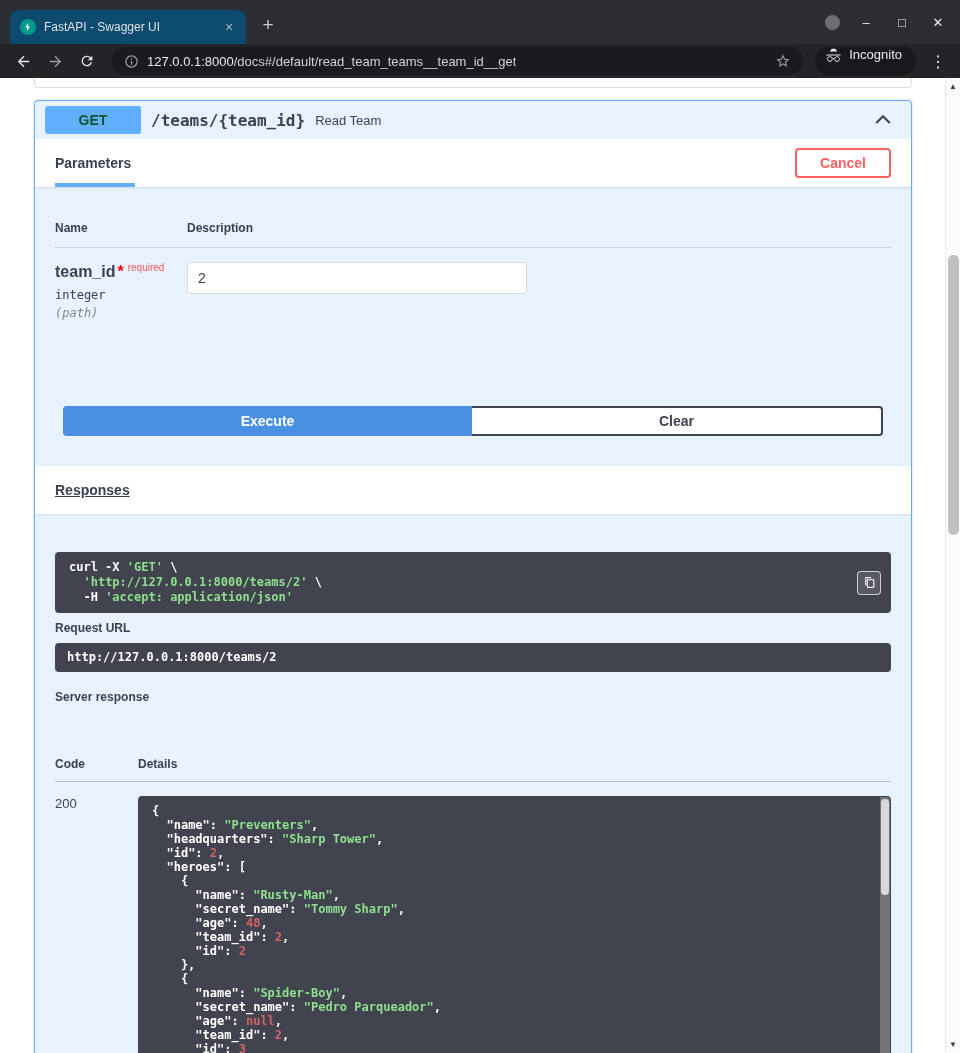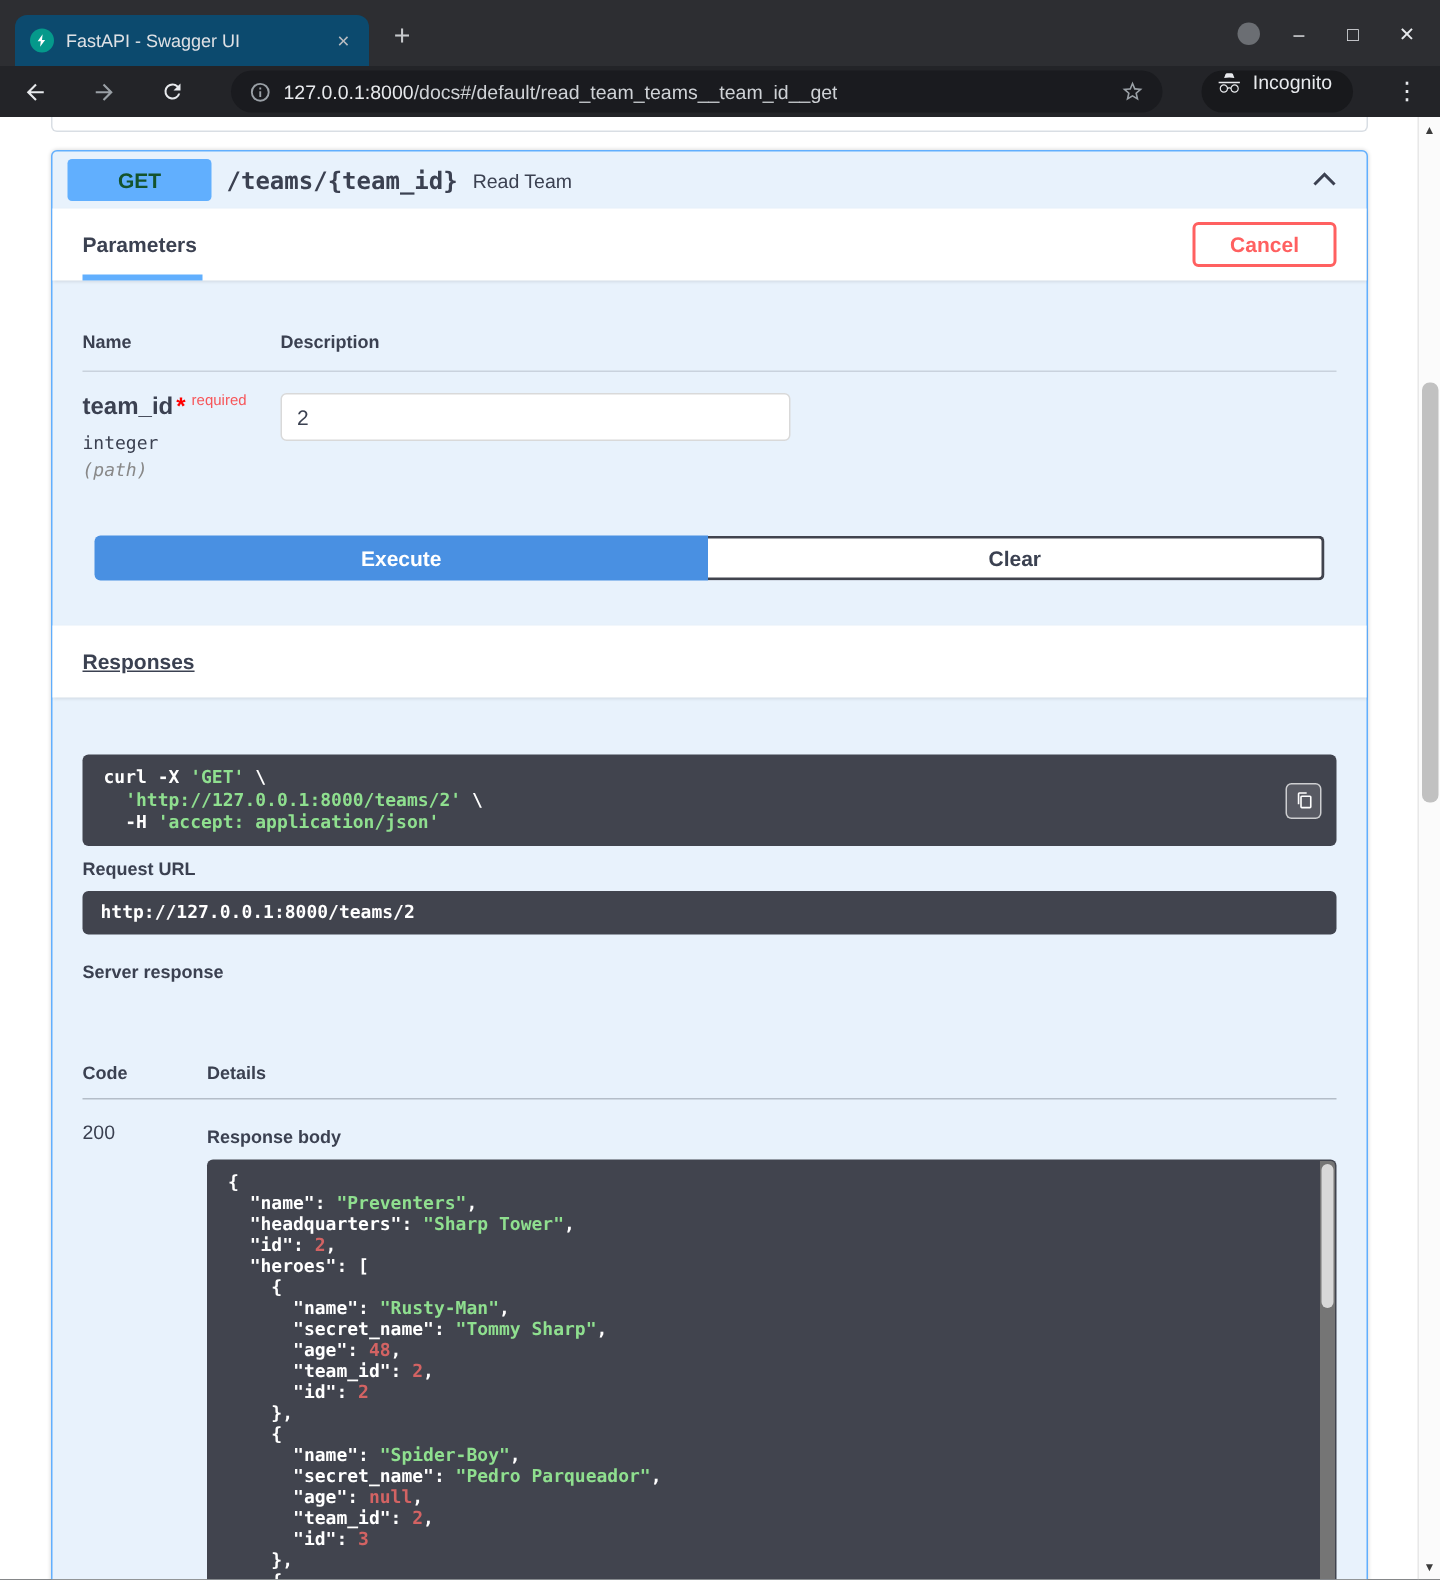--- a/index.html
+++ b/index.html
@@ -12,21 +12,21 @@
   .titlebar { position:absolute; top:0; left:0; width:960px; height:44px; background:#2d2e32; display:flex; align-items:flex-end; }
   .tab { position:relative; margin-left:10px; width:236px; height:34px; background:#0c4a6e; border-radius:8px 8px 0 0; display:flex; align-items:center; padding:0 8px 0 10px; gap:8px; }
   .favicon { width:16px; height:16px; border-radius:50%; background:#05998b; display:flex; align-items:center; justify-content:center; flex:none; }
   .tab-title { color:#dfe1e5; font-size:12px; flex:1; white-space:nowrap; overflow:hidden; }
   .tab-close { color:#b9bcc1; font-size:14px; width:18px; height:18px; line-height:18px; text-align:center; border-radius:50%; cursor:default; }
   .newtab { color:#c8cacd; font-size:19px; width:28px; height:28px; line-height:26px; text-align:center; margin:0 0 4px 8px; }
   .titlebar-right { margin-left:auto; display:flex; align-items:center; height:44px; padding-right:12px; gap:16px; }
   .status-circle { width:15px; height:15px; border-radius:50%; background:#6b6e73; display:inline-block; }
   .win-btn { color:#e8eaed; font-size:13px; width:20px; text-align:center; }
 
-  .navbar { position:absolute; top:44px; left:0; width:960px; height:34px; background:#232428; display:flex; align-items:center; padding:0 10px; gap:20px; }
+  .navbar { position:absolute; top:44px; left:0; width:960px; height:34px; background:#232428; display:flex; align-items:center; padding:0 10px; gap:6px; }
   .nav-btn { width:26px; height:26px; display:flex; align-items:center; justify-content:center; border-radius:50%; color:#e8eaed; }
   .nav-btn.dim { color:#9aa0a6; }
   .omnibox { flex:1; height:28px; background:#1a1b1f; border-radius:14px; display:flex; align-items:center; padding:0 12px; gap:8px; margin:0 6px; }
   .url-text { font-size:13px; color:#e8eaed; white-space:nowrap; overflow:hidden; }
   .url-text .host { color:#e8eaed; }
   .url-text .path { color:#cfd2d6; }
   .omni-star { margin-left:auto; display:flex; }
   .incog-badge { height:28px; background:#18191c; border-radius:14px; display:flex; gap:7px; padding:0 14px 0 10px; color:#e8eaed; font-size:13px; margin-right:4px; }
   .menu-dots { color:#e8eaed; font-size:16px; width:24px; text-align:center; }
 
@@ -49,21 +49,21 @@
   .cols { display:flex; font-size:12px; font-weight:700; color:#3b4151; padding-bottom:12px; border-bottom:1px solid rgba(59,65,81,.18); }
   .col-left { width:132px; flex:none; }
   .param-row { display:flex; padding-top:14px; }
   .p-name { font-size:16px; font-weight:700; color:#3b4151; }
   .req-star { color:#ff0000; margin-left:2px; }
   .req-label { color:rgba(255,0,0,.65); font-size:10px; vertical-align:super; margin-left:4px; font-weight:400; }
   .p-type { font-family:"DejaVu Sans Mono", monospace; font-size:12px; color:#3b4151; margin-top:7px; }
   .p-in { font-family:"DejaVu Sans Mono", monospace; font-size:12px; font-style:italic; color:#888; margin-top:4px; }
   .param-input { width:340px; height:32px; border:1px solid #d9d9d9; border-radius:4px; padding:0 10px; font-size:14px; color:#3b4151; font-family:inherit; background:#fff; }
 
-  .execute-row { display:flex; margin:37px 8px 0; }
+  .execute-row { display:flex; margin:86px 8px 0; }
   .execute-btn { flex:1; height:30px; background:var(--execute-blue,#4990e2); border:none; border-radius:4px 0 0 4px; color:#fff; font-weight:700; font-size:14px; font-family:inherit; }
   .clear-btn { flex:1; height:30px; background:#fff; border:2px solid #41444e; border-left:none; border-radius:0 4px 4px 0; color:#3b4151; font-weight:700; font-size:14px; font-family:inherit; }
 
   .responses-title { font-size:14px; font-weight:700; color:#3b4151;text-decoration:underline; }
   .responses-body { padding:28px 20px 20px; }
   .mini-label { font-size:12px; font-weight:700; color:#3b4151; }
 
   pre.dark { background:var(--code-bg,#41444e); border-radius:4px; color:#fff; font-family:"DejaVu Sans Mono", monospace; font-size:12px; font-weight:700; white-space:pre; overflow:hidden; }
   .curl-wrap { position:relative; margin-top:10px; }
   .curl-pre { padding:8px 40px 8px 14px; line-height:15px; }
@@ -225,21 +225,20 @@
         <div class="mini-label server-resp-label">Server response</div>
 
         <div class="resp-table-head">
           <span class="code-col code-head">Code</span>
           <span class="details-head">Details</span>
         </div>
 
         <div class="resp-row">
           <span class="code-col status-code">200</span>
           <div class="rb-wrap">
-            <div class="mini-label rb-label">Response body</div>
             <div style="position:relative;">
               <pre class="dark rb-pre">{
   <span class="tok-k">"name"</span>: <span class="tok-s">"Preventers"</span>,
   <span class="tok-k">"headquarters"</span>: <span class="tok-s">"Sharp Tower"</span>,
   <span class="tok-k">"id"</span>: <span class="tok-n">2</span>,
   <span class="tok-k">"heroes"</span>: [
     {
       <span class="tok-k">"name"</span>: <span class="tok-s">"Rusty-Man"</span>,
       <span class="tok-k">"secret_name"</span>: <span class="tok-s">"Tommy Sharp"</span>,
       <span class="tok-k">"age"</span>: <span class="tok-n">48</span>,

